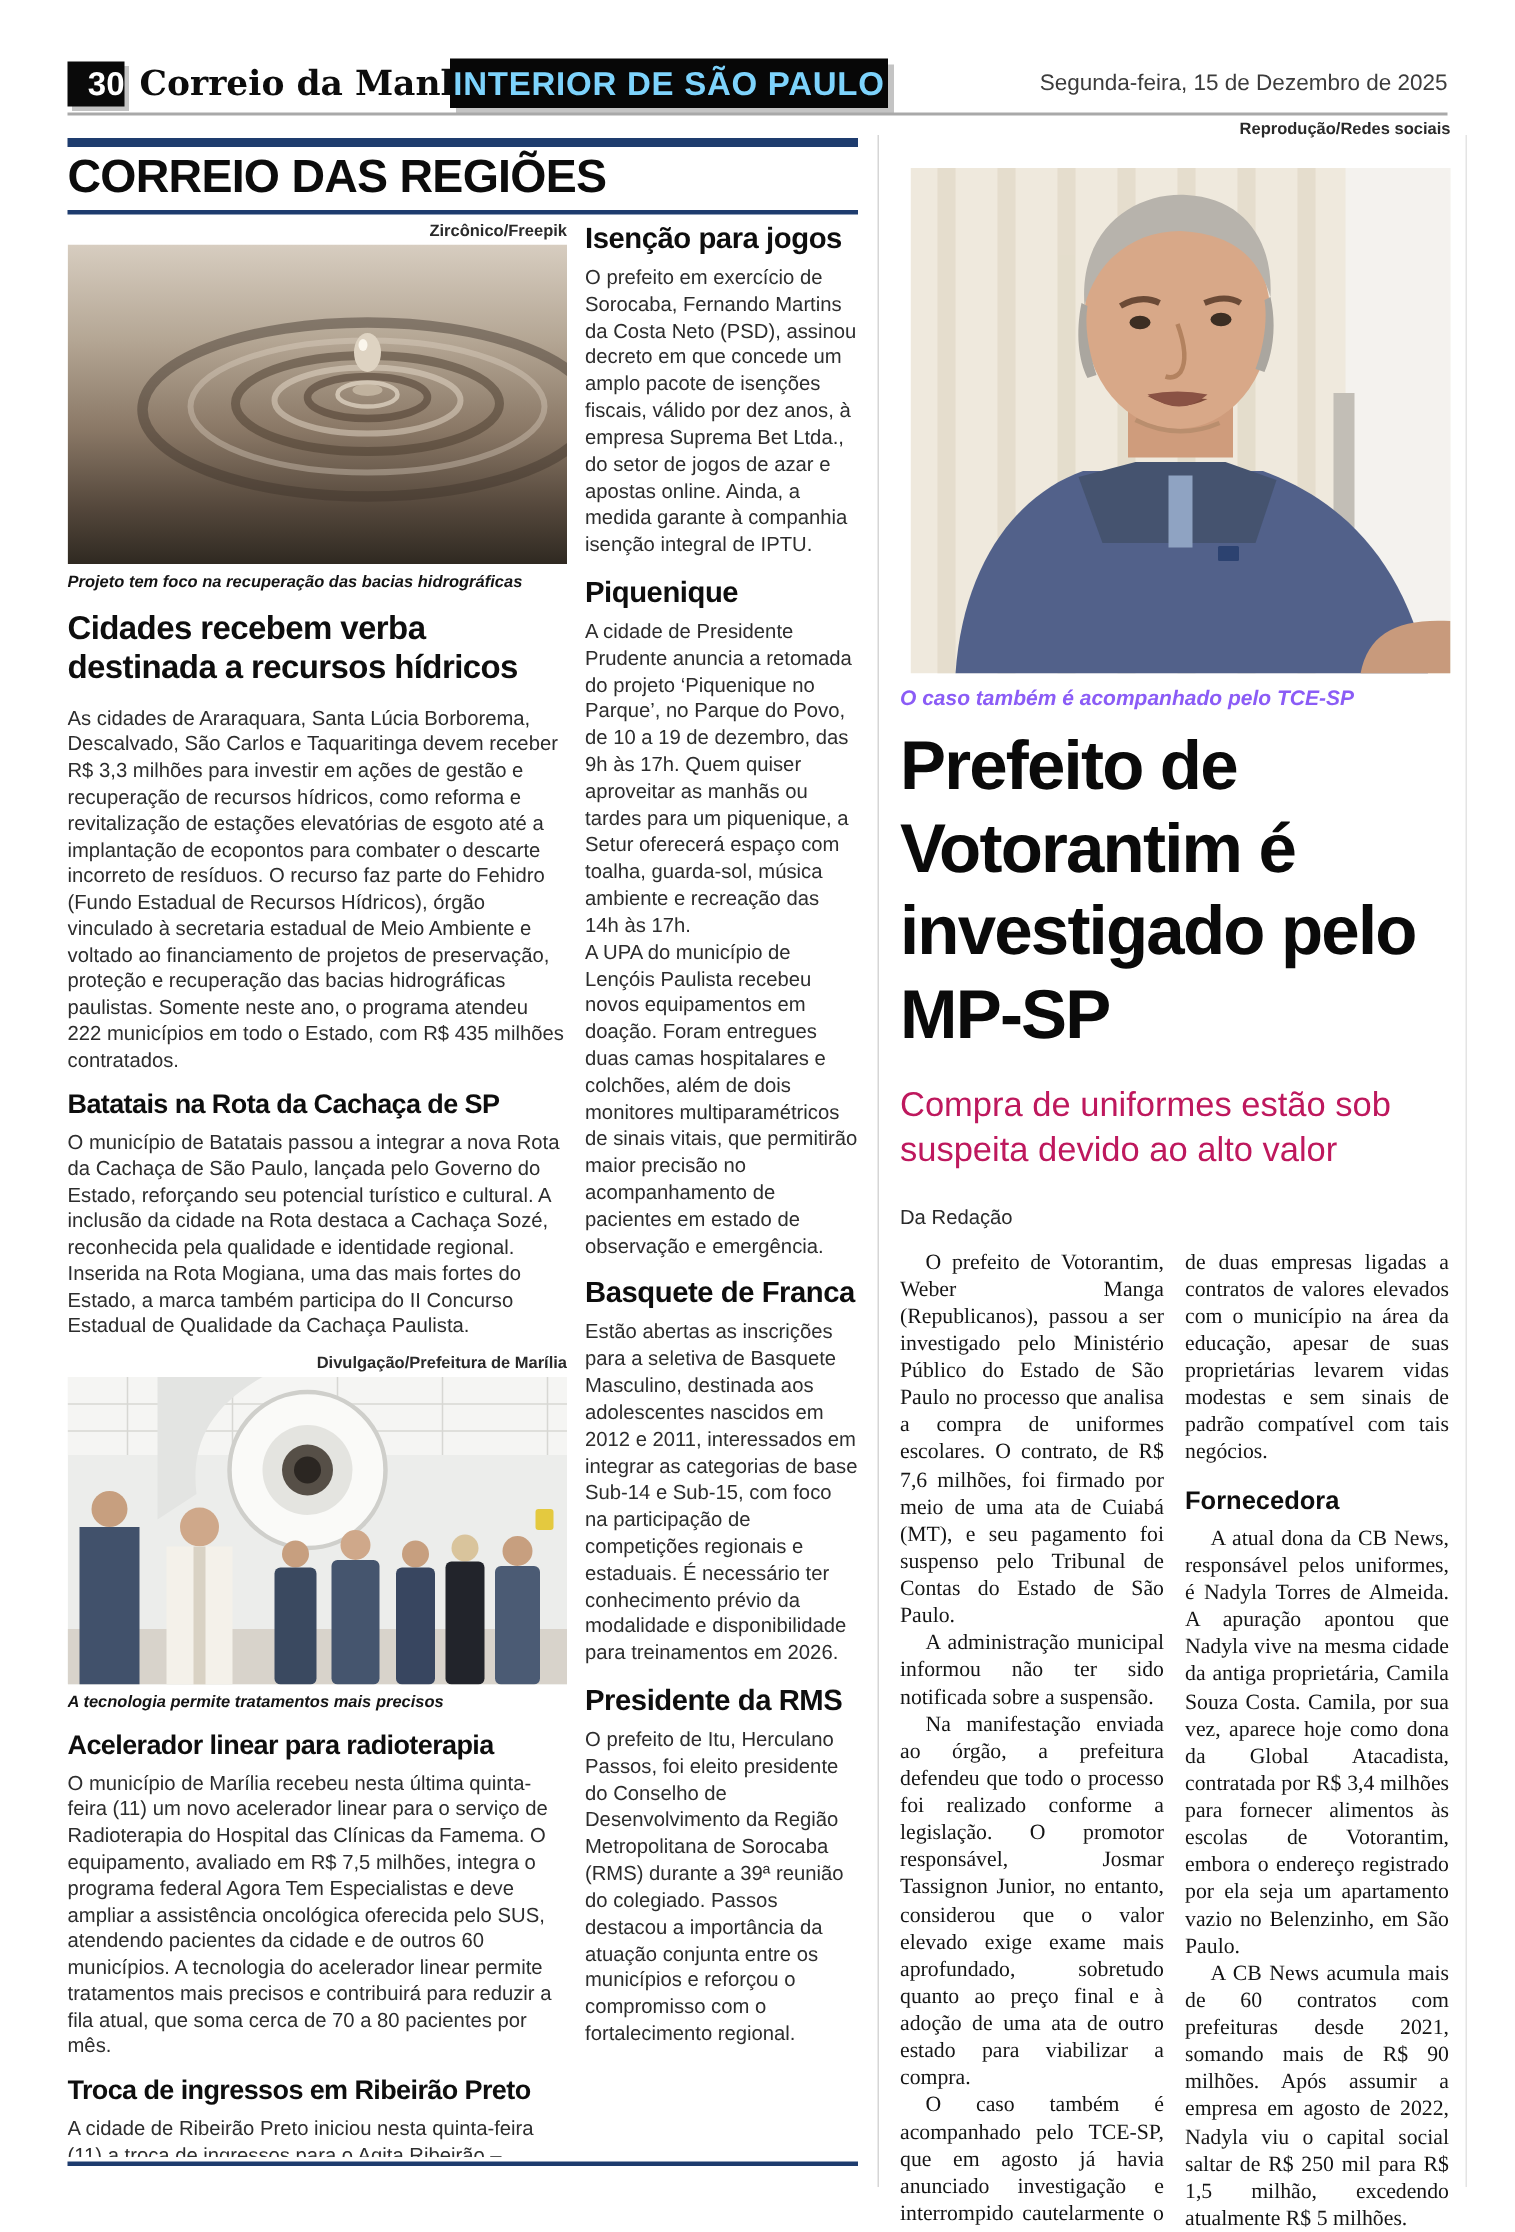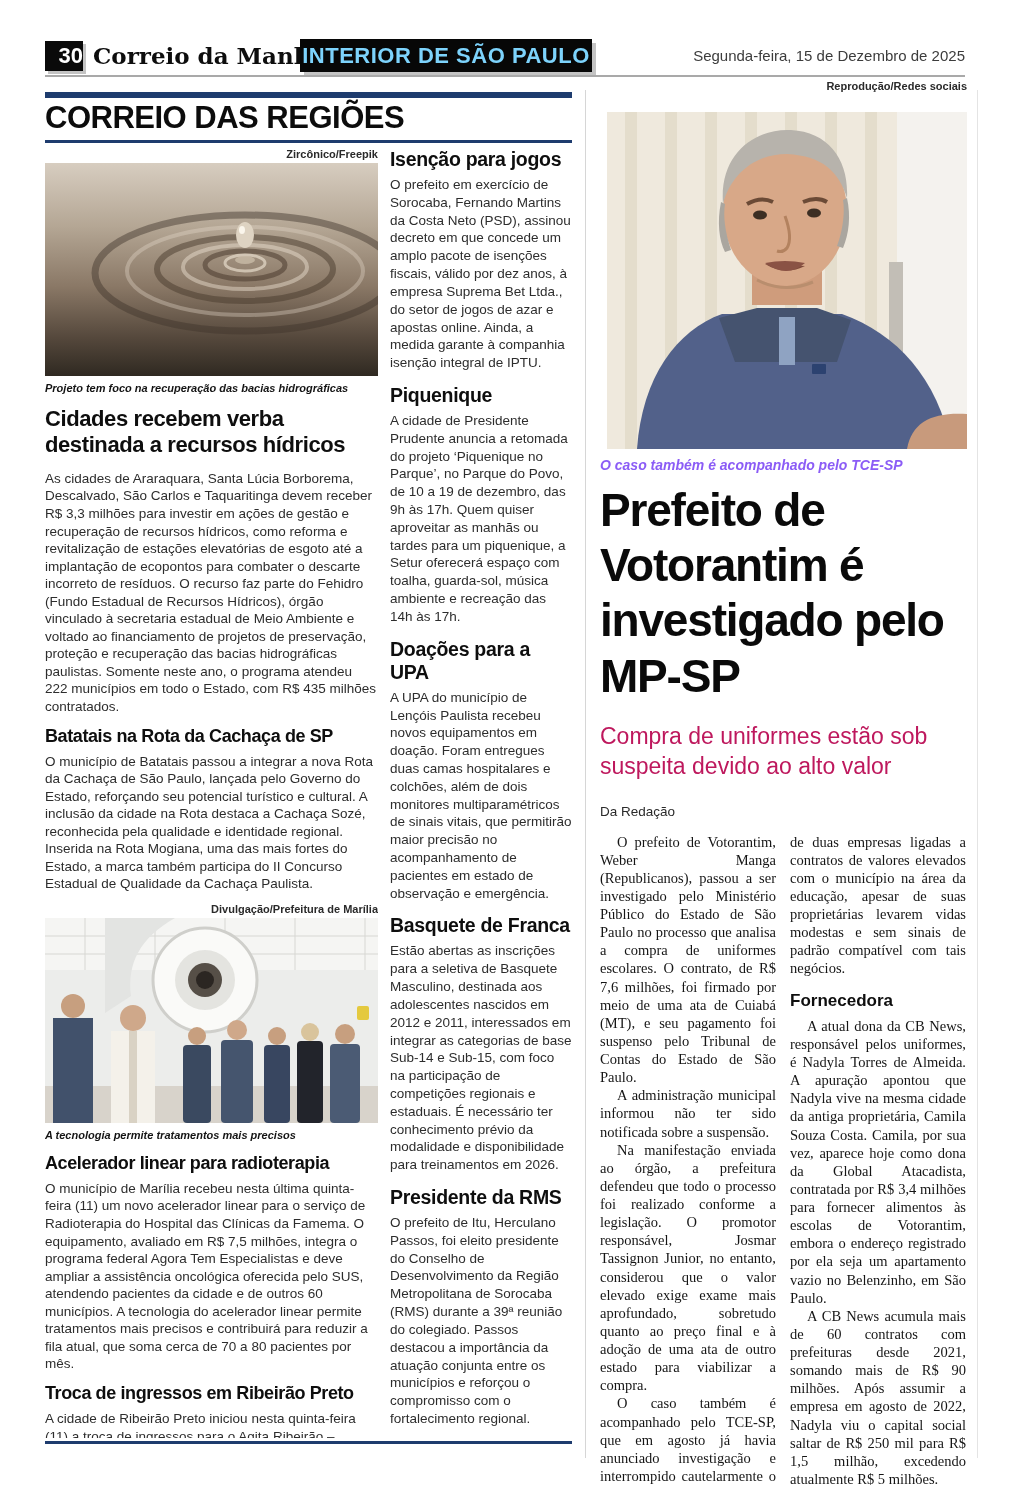--- a/index.html
+++ b/index.html
@@ -162,21 +162,20 @@
 
       <h3 class="art-sub">Troca de ingressos em Ribeirão Preto</h3>
       <p class="body-sans">A cidade de Ribeirão Preto iniciou nesta quinta-feira (11) a troca de ingressos para o Agita Ribeirão – Música que Alimenta, que ocorre em 19 de dezembro, sexta-feira, no Estádio Palma Travassos. A entrada solidária será 1 kg de alimento por ingresso, limitado a um por CPF, com doações ao Fundo Social. Menores de 18 anos só entram acompanhados.</p>
     </div>
 
     <div class="col-mid">
       <h3 class="brief-title first">Isenção para jogos</h3>
       <p class="brief-body">O prefeito em exercício de Sorocaba, Fernando Martins da Costa Neto (PSD), assinou decreto em que concede um amplo pacote de isenções fiscais, válido por dez anos, à empresa Suprema Bet Ltda., do setor de jogos de azar e apostas online. Ainda, a medida garante à companhia isenção integral de IPTU.</p>
       <h3 class="brief-title">Piquenique</h3>
       <p class="brief-body">A cidade de Presidente Prudente anuncia a retomada do projeto ‘Piquenique no Parque’, no Parque do Povo, de 10 a 19 de dezembro, das 9h às 17h. Quem quiser aproveitar as manhãs ou tardes para um piquenique, a Setur oferecerá espaço com toalha, guarda-sol, música ambiente e recreação das 14h às 17h.</p>
-      <h3 class="brief-title">Doações para a UPA</h3>
       <p class="brief-body">A UPA do município de Lençóis Paulista recebeu novos equipamentos em doação. Foram entregues duas camas hospitalares e colchões, além de dois monitores multiparamétricos de sinais vitais, que permitirão maior precisão no acompanhamento de pacientes em estado de observação e emergência.</p>
       <h3 class="brief-title">Basquete de Franca</h3>
       <p class="brief-body">Estão abertas as inscrições para a seletiva de Basquete Masculino, destinada aos adolescentes nascidos em 2012 e 2011, interessados em integrar as categorias de base Sub-14 e Sub-15, com foco na participação de competições regionais e estaduais. É necessário ter conhecimento prévio da modalidade e disponibilidade para treinamentos em 2026.</p>
       <h3 class="brief-title">Presidente da RMS</h3>
       <p class="brief-body">O prefeito de Itu, Herculano Passos, foi eleito presidente do Conselho de Desenvolvimento da Região Metropolitana de Sorocaba (RMS) durante a 39ª reunião do colegiado. Passos destacou a importância da atuação conjunta entre os municípios e reforçou o compromisso com o fortalecimento regional.</p>
 
     </div>
 
     <div class="bottom-rule"></div>
   </section>

